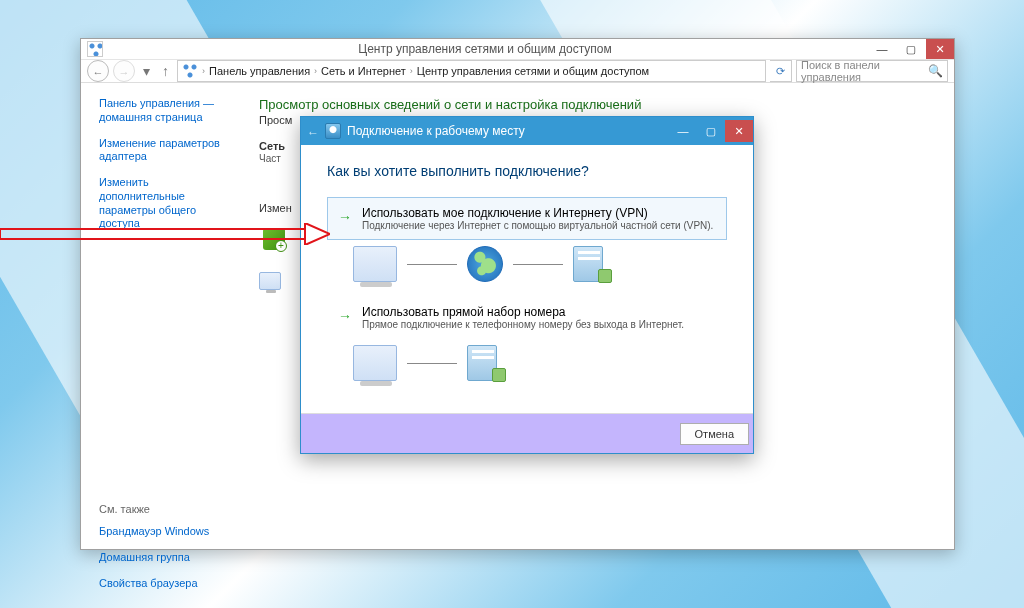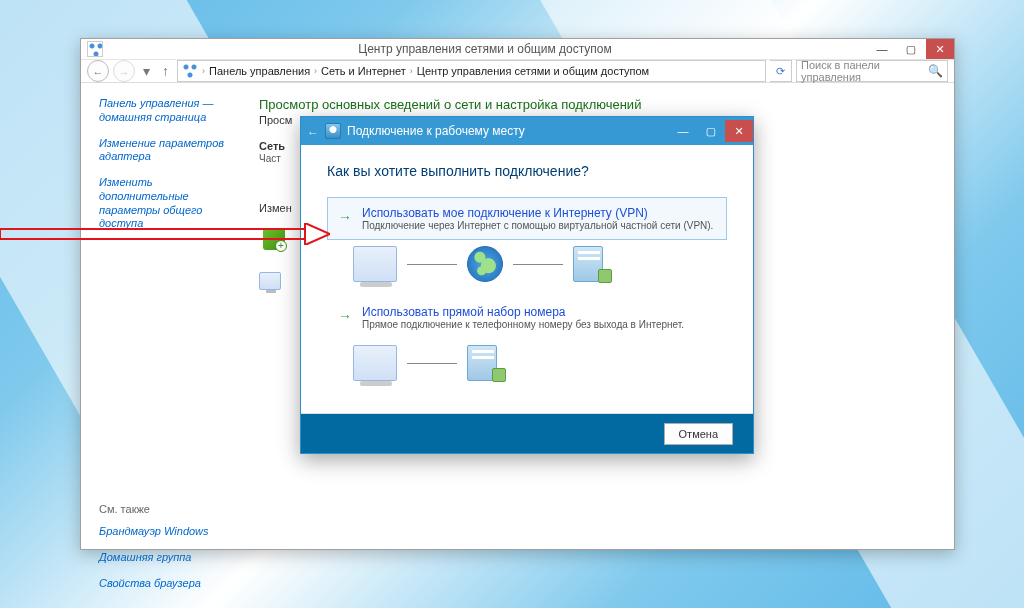--- a/index.html
+++ b/index.html
@@ -63,21 +63,21 @@
   }
   .breadcrumb .sep{color:#888; padding:0 2px; font-size:9px;}
   .bc-refresh{ width:22px;height:22px;border:1px solid #ccc;border-left:none;
     display:flex;align-items:center;justify-content:center; color:#3a7abd;}
   .searchbox{ width:152px;height:22px;border:1px solid #ccc; display:flex;align-items:center;
     padding:0 4px; color:#888; gap:4px;}
   .searchbox .mag{ color:#888;font-size:12px;}
 
   .cp-body{ flex:1; display:flex; }
   .sidebar { width:160px; padding:14px 10px 10px 18px; }
-  .sidebar a { color:#0066cc; text-decoration:none; display:block; margin-bottom:12px; line-height:1.25;font-style:italic;}
+  .sidebar a { color:#0066cc; text-decoration:none; display:block; margin-bottom:12px; line-height:1.25;}
   .sidebar .sep{ height:260px;}
   .sidebar .seealso{ color:#666; margin-bottom:10px;}
 
   .main { flex:1; padding:14px 18px; color:#333; }
   .main h2{ font-weight:normal; color:#1a6f1a; font-size:13px; margin-bottom:2px;}
   .main .trunc{ color:#333; margin-bottom:14px;}
   .main .section-label{ font-weight:bold; font-size:11px;}
   .main .small{ color:#555; font-size:10px;}
   .newconn-icon{ width:22px;height:22px; display:inline-block; vertical-align:middle;
     background: linear-gradient(135deg,#6fbf2e,#3f8f12); border-radius:3px; position:relative; margin-right:4px;}
@@ -113,21 +113,21 @@
     color:#fff;font-size:11px;background:transparent;}
   .wiz-btn.close{ background:#c94f4f;}
   .wiz-body{ flex:1; padding:18px 26px 8px 26px; }
   .wiz-body h3{ color:#003e74; font-weight:normal; font-size:14px; margin-bottom:18px;}
   .option{
     border:1px solid transparent; padding:8px 10px; display:flex; gap:10px; align-items:flex-start;
     margin-bottom:4px;
   }
   .option.hover{ border:1px solid #9ec8ea; background:#f2f8fd;}
   .opt-arrow{ color:#2fa82f; font-size:14px; line-height:1; margin-top:2px;}
-  .opt-title{ color:#1d4ed8; font-size:12px;}
+  .opt-title{ color:#000000; font-size:12px;}
   .opt-sub{ color:#555; font-size:10px;}
   .diagram{ display:flex; align-items:center; gap:10px; margin:6px 0 14px 26px;}
   .dline{ width:50px; border-top:1px solid #888;}
   .pc-icon, .globe-icon, .server-icon {
     width:44px; height:36px; position:relative;
   }
   .pc-icon{ background:linear-gradient(#e8f0fb,#cfe0f5); border:1px solid #97b7e0; border-radius:2px;}
   .pc-icon::after{content:"";position:absolute;left:6px;bottom:-6px;width:32px;height:5px;
     background:#ccc;border-radius:2px;}
   .globe-icon{ width:36px;height:36px;border-radius:50%;
@@ -137,22 +137,22 @@
                radial-gradient(circle at 50% 50%, #4fa8e0, #1e6bb8);
     border:1px solid #1e6bb8;}
   .server-icon{ width:30px;height:36px;
     background:linear-gradient(#cfe6f7,#9fc8e6); border:1px solid #6fa8cf; border-radius:2px;}
   .server-icon::before{content:"";position:absolute;left:4px;top:4px;width:22px;height:3px;background:#fff;}
   .server-icon::after{content:"";position:absolute;left:4px;top:10px;width:22px;height:3px;background:#fff;}
   .server-extra{position:absolute;right:-10px;bottom:-2px;width:14px;height:14px;
     background:#8fc96f;border:1px solid #5a9e3d;border-radius:2px;}
 
   .wiz-footer{
-    height:40px; border-top:1px solid #ddd; background:#0369a1;
-    display:flex; align-items:center; justify-content:flex-end; padding:0 20px;}
+    height:40px; border-top:1px solid #ddd; background:#c4b5fd;
+    display:flex; align-items:center; justify-content:flex-end; padding:0 4px;}
   .wiz-footer button{
     height:22px; padding:0 14px; border:1px solid #adadad; background:#fdfdfd;
     font-size:11px; color:#333;}
 
   
   .anno-arrow{
     position:absolute; left:0; top:223px; width:330px; height:22px;
     pointer-events:none;
   }
 </style>

